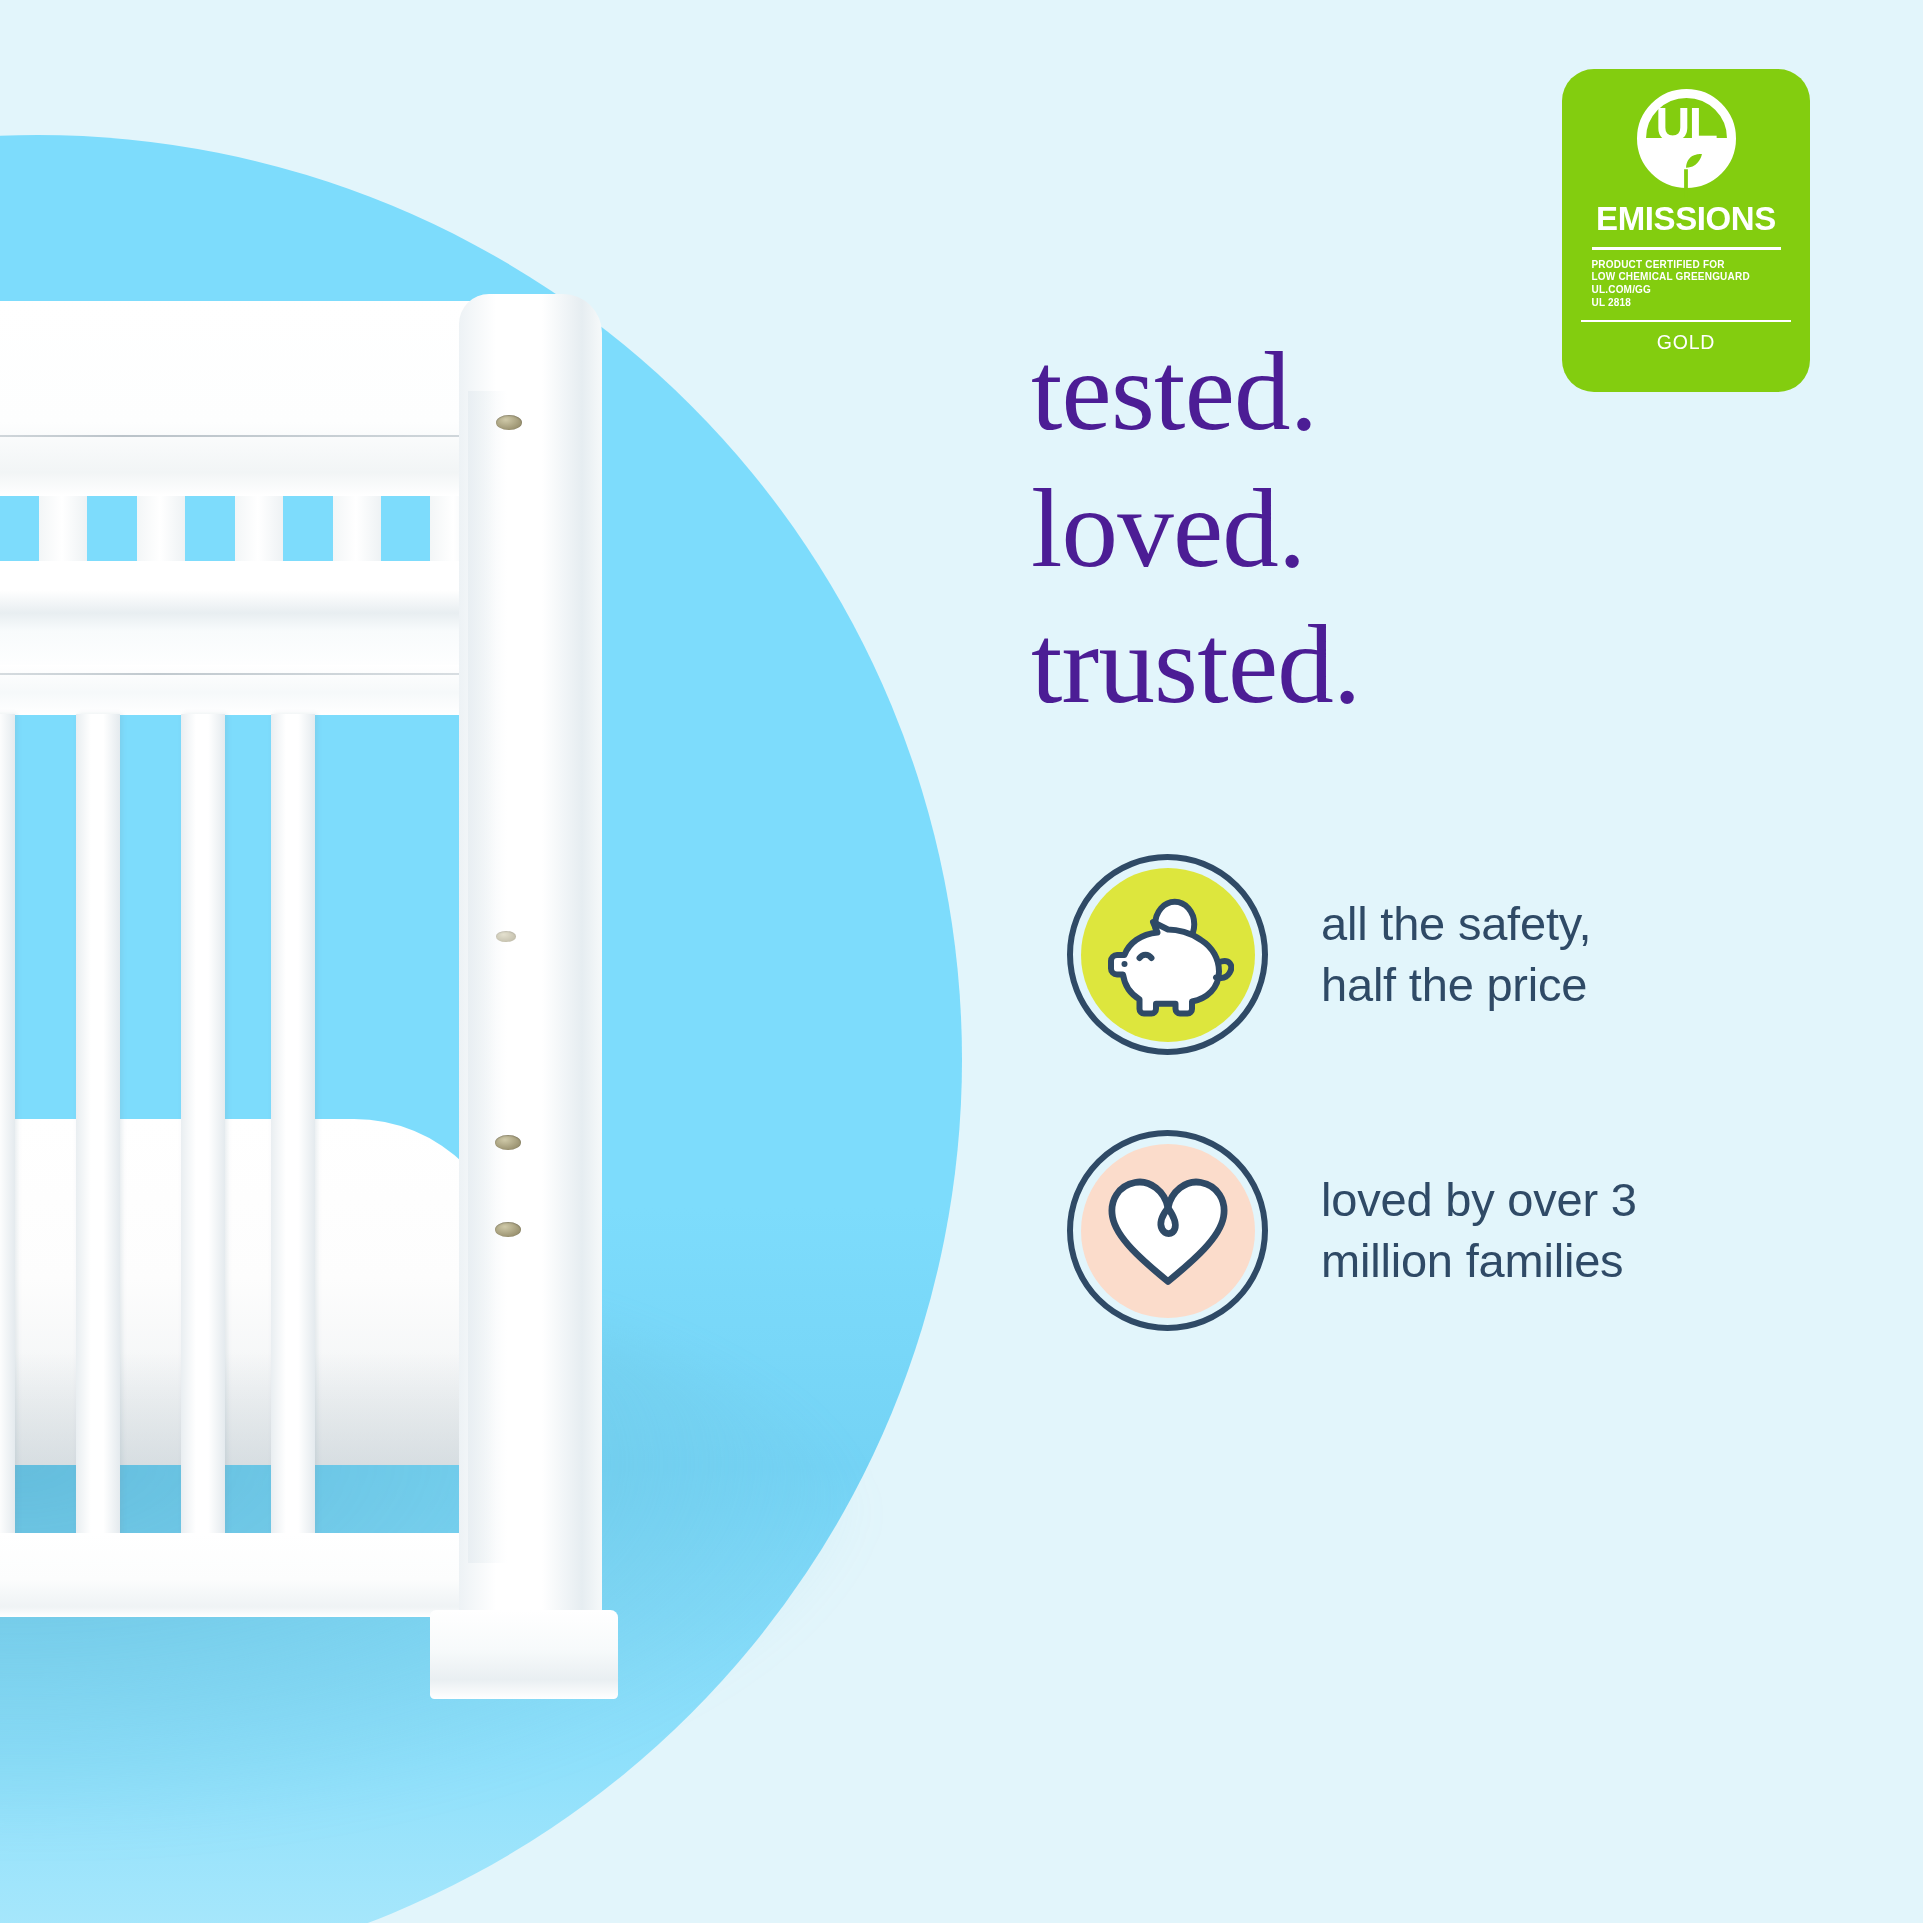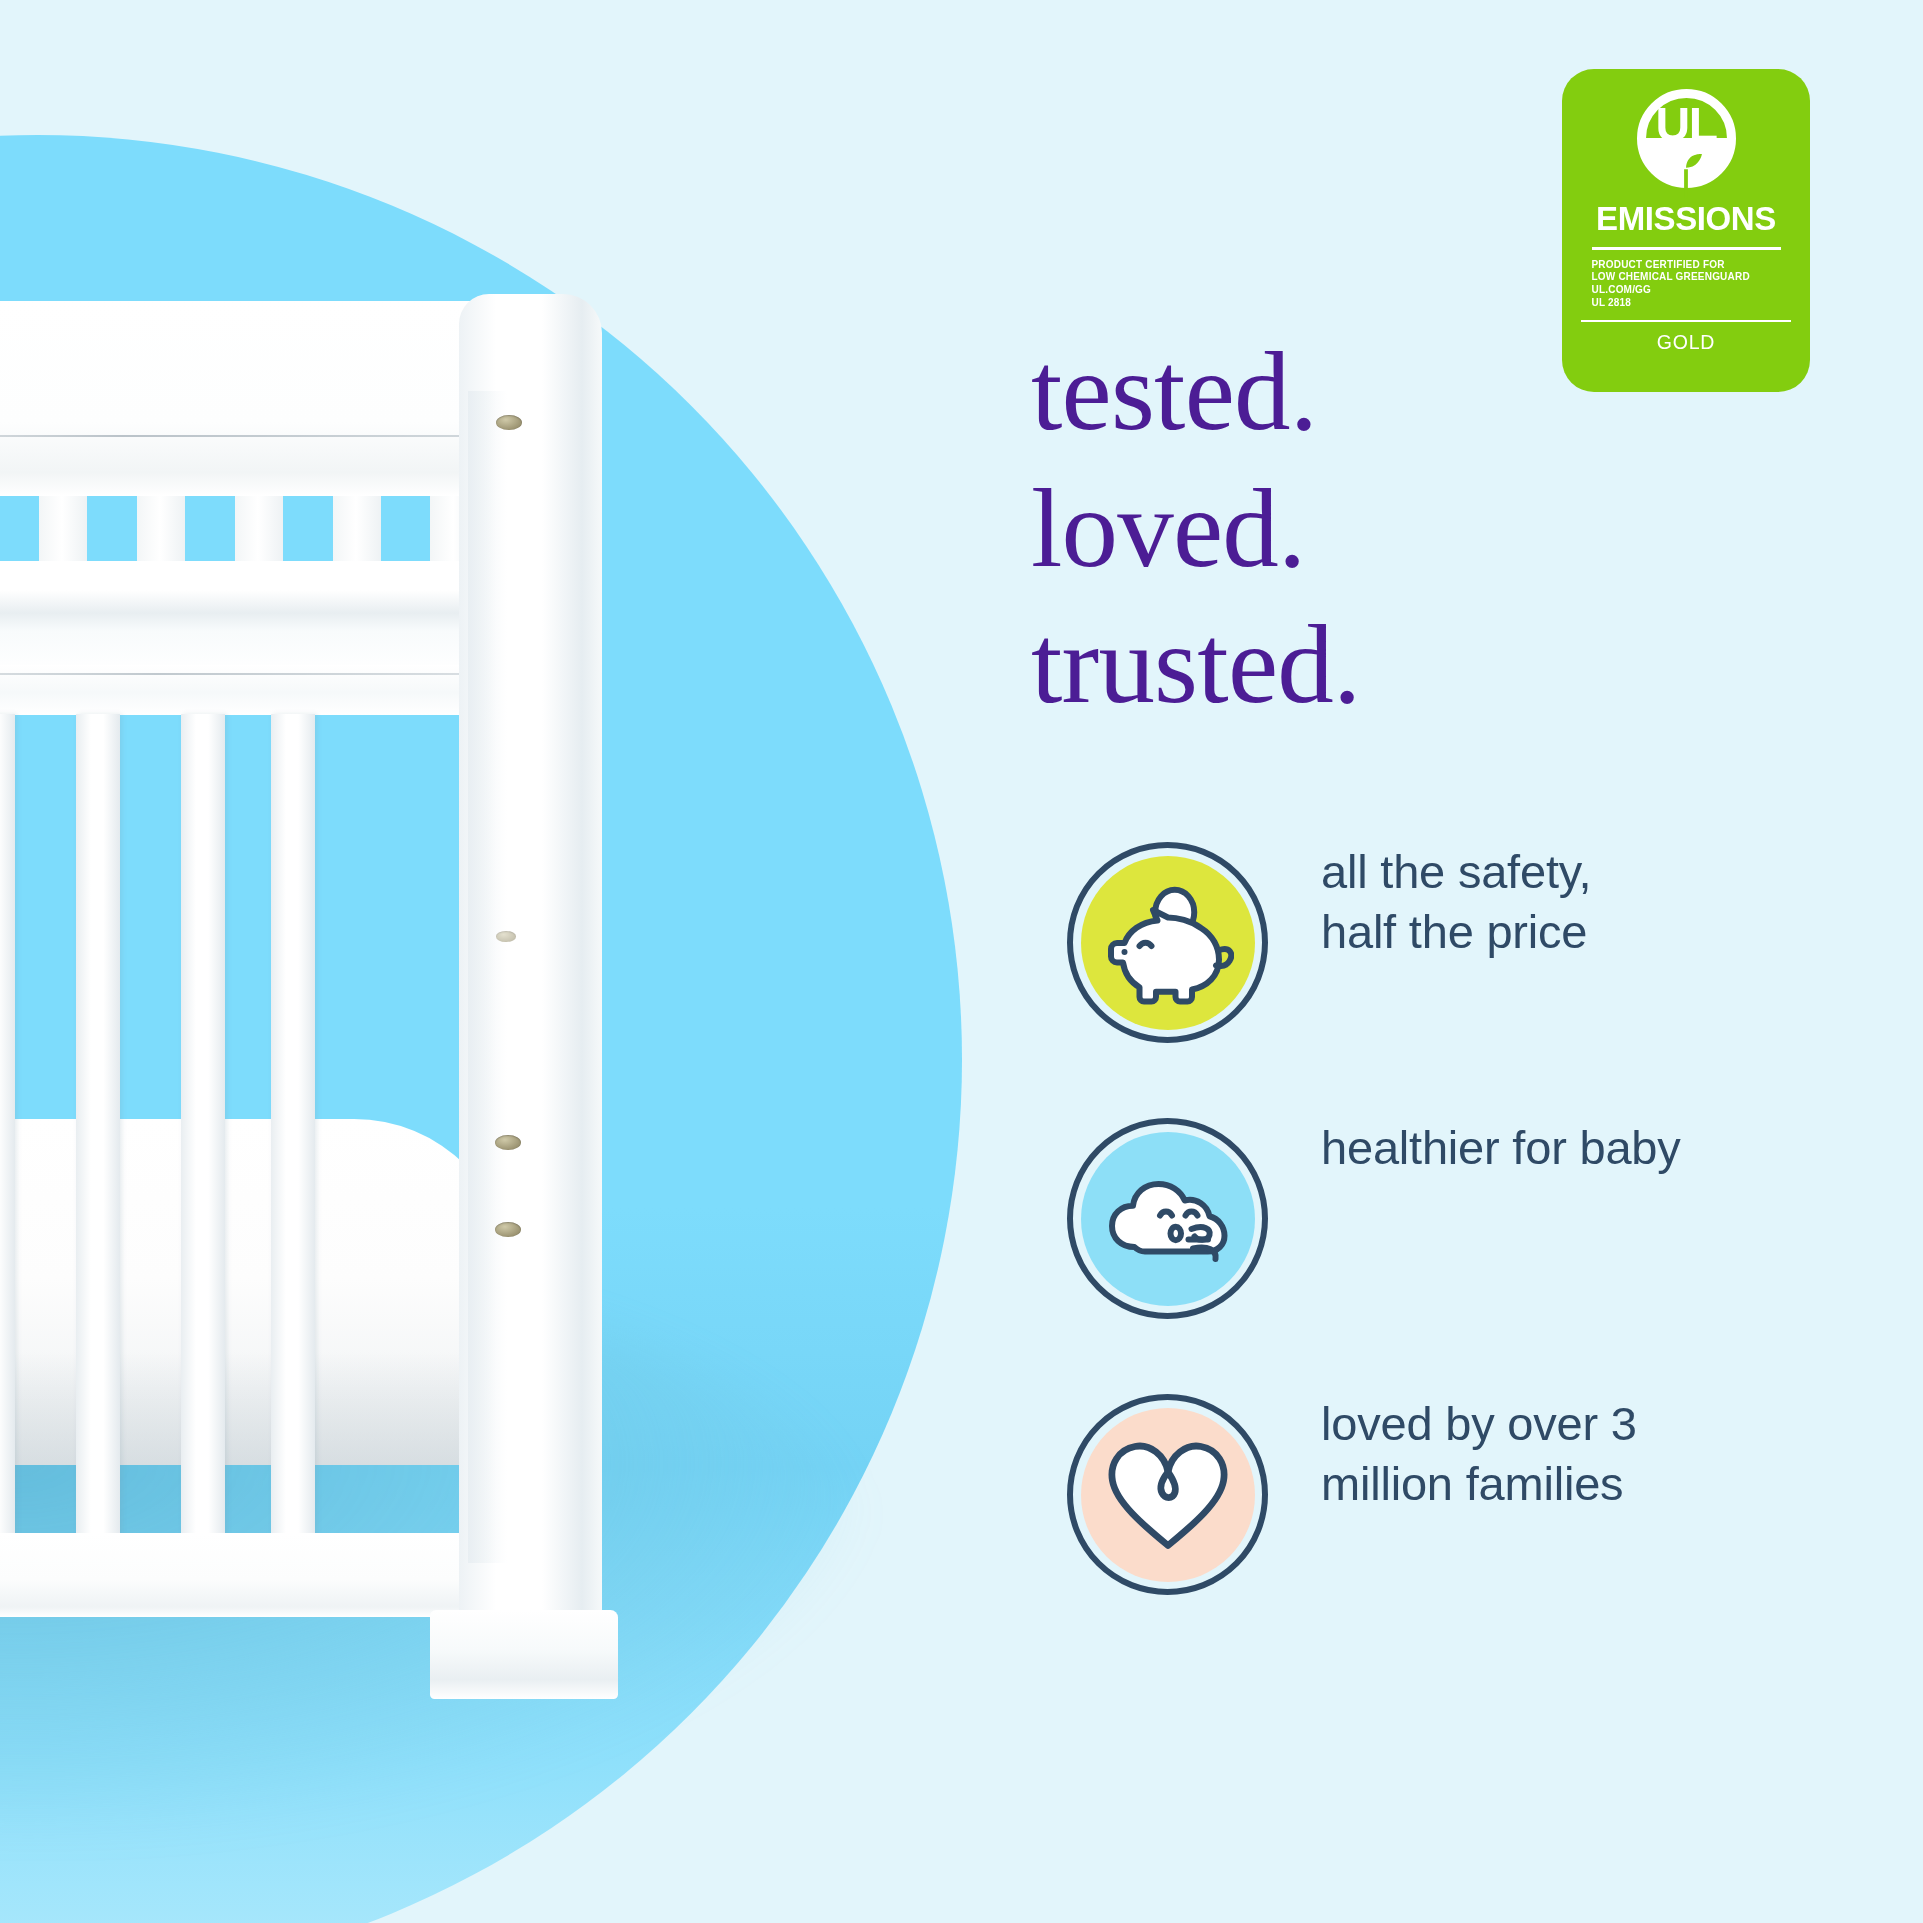--- a/index.html
+++ b/index.html
@@ -119,21 +119,21 @@
   
   .headline{
     position:absolute;left:1031px;top:323px;width:797px;
     font-family:"Liberation Serif", serif;
     color:#4c1d95;font-size:113px;line-height:1.21;letter-spacing:-0.8px;
   }
   .headline div{white-space:nowrap;}
 
   
   .features{position:absolute;left:1067px;top:842px;width:842px;}
-  .feat{display:flex;height:225px;margin-bottom:51px;}
+  .feat{display:flex;align-items:center;height:225px;margin-bottom:51px;}
   .feat:last-child{margin-bottom:0;}
   .badge{
     width:201px;height:201px;border-radius:50%;
     border:6.8px solid #2f4a66;box-sizing:border-box;flex:0 0 201px;
     display:flex;align-items:center;justify-content:center;position:relative;
   }
   .badge .fill{position:absolute;left:7.5px;top:7.5px;right:7.5px;bottom:7.5px;border-radius:50%;}
   .badge svg{position:relative;z-index:2;}
   .feat-label{
     margin-left:53px;color:#2f4a66;font-size:47px;line-height:1.28;
@@ -224,35 +224,20 @@
           <path d="M132 68 C148 78 156 94 156 110 C156 132 140 146 120 150 L120 160 A6 6 0 0 1 114 166 L104 166 A6 6 0 0 1 98 160 L98 153 L72 153 L72 160 A6 6 0 0 1 66 166 L56 166 A6 6 0 0 1 50 160 L50 147 C38 140 30 128 28 114 L20 114 A8 8 0 0 1 12 106 L12 96 A8 8 0 0 1 20 88 L30 88 C36 72 52 60 74 58 L68 44 L88 54 C100 54 118 58 132 68 Z" fill="#fff"></path>
           <path d="M50 92 C54 86 62 86 66 92" fill="none"></path>
           <circle cx="30" cy="100" r="4" fill="#2f4a66" stroke="none"></circle>
           <path d="M155 98 C170 92 176 102 170 112 C164 122 152 118 152 118" fill="none"></path>
         </svg>
       </div>
       <div class="feat-label">all the safety,
 half the price</div>
     </div>
 
-    <div class="feat">
-      <div class="badge">
-        <div class="fill" style="background:#8ddff7"></div>
-        <svg width="135" height="135" viewBox="0 0 180 180" fill="none" stroke="#2f4a66" stroke-width="8" stroke-linecap="round" stroke-linejoin="round">
-          <path d="M46 128 C28 128 16 116 16 100 C16 84 28 73 44 73 C46 56 60 44 78 44 C94 44 107 53 113 66 C128 62 143 72 146 87 C158 90 166 101 166 113 C166 125 157 134 144 134 L60 134 C54 134 50 132 46 128 Z" fill="#fff"></path>
-          <path d="M80 86 C84 79 92 79 96 86" fill="none"></path>
-          <path d="M114 86 C118 79 126 79 130 86" fill="none"></path>
-          <ellipse cx="101" cy="110" rx="7" ry="9" fill="none"></ellipse>
-          <path d="M122 104 C138 98 148 104 146 112 C144 120 130 120 126 114" fill="none"></path>
-          <path d="M118 118 L144 118" fill="none"></path>
-          <path d="M124 130 C144 126 156 132 154 144" fill="none"></path>
-        </svg>
-      </div>
-      <div class="feat-label">healthier for baby</div>
-    </div>
 
     <div class="feat">
       <div class="badge">
         <div class="fill" style="background:#fbdccb"></div>
         <svg width="132" height="129" viewBox="0 0 176 172" fill="none" stroke="#2f4a66" stroke-width="9" stroke-linecap="round" stroke-linejoin="round">
           <path d="M88 56 C84 34 64 18 44 22 C22 26 10 46 14 68 C19 96 54 126 88 154 C122 126 157 96 162 68 C166 46 154 26 132 22 C112 18 92 34 88 56 Z" fill="#fff"></path>
           <path d="M88 56 C80 66 76 76 80 84 C84 92 94 92 97 84 C100 76 95 66 88 56 Z" fill="#fff"></path>
         </svg>
       </div>
       <div class="feat-label">loved by over 3

